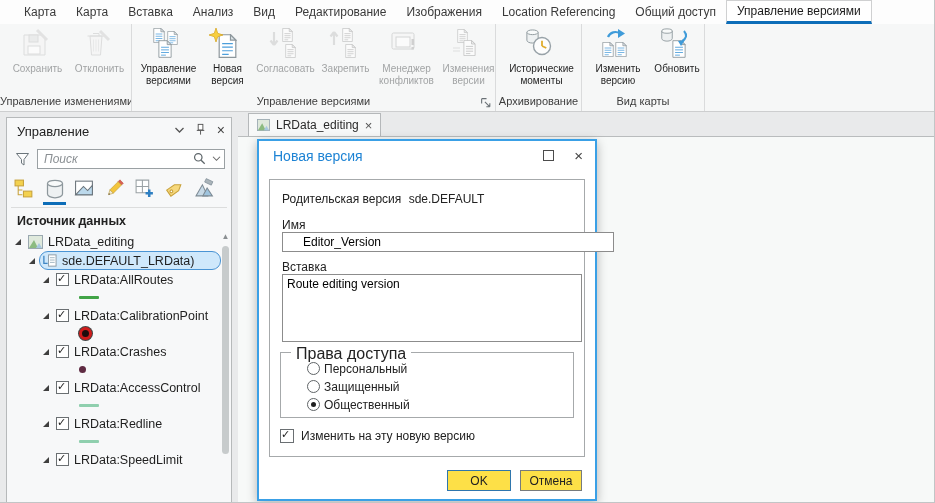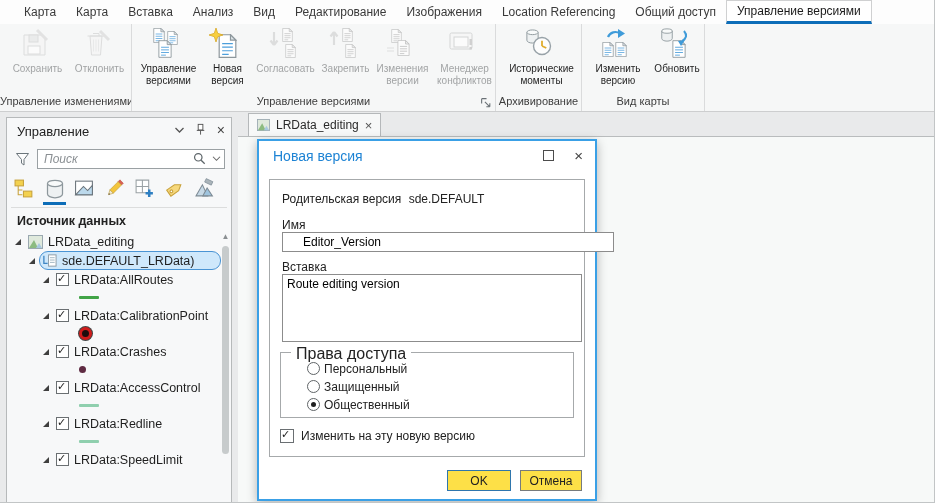--- a/index.html
+++ b/index.html
@@ -166,36 +166,36 @@
             <div class="rlbl">Согласовать</div>
           </div>
           <div class="rbtn disabled" style="width:56px">
             <svg class="ric" viewBox="0 0 34 34">
               <path d="M8 18 V5 M8 5 L4.5 9.5 M8 5 L11.5 9.5" stroke="#c3c8ca" stroke-width="2.2" fill="none"></path>
               <use href="#sym-doc" x="16" y="1" width="11" height="14"></use>
               <use href="#sym-doc" x="19" y="17" width="11" height="14"></use>
             </svg>
             <div class="rlbl">Закрепить</div>
           </div>
-          <div class="rbtn disabled" style="width:58px">
-            <svg class="ric" viewBox="0 0 34 34">
-              <use href="#sym-doc" x="8" y="2" width="11" height="14"></use>
-              <use href="#sym-doc" x="14" y="13" width="13" height="16"></use>
-              <path d="M4 21 h7 M4 24 h7" stroke="#b9cfdd" fill="none"></path>
-            </svg>
-            <div class="rlbl">Изменения версии</div>
-          </div>
           <div class="rbtn disabled" style="width:66px">
             <svg class="ric" viewBox="0 0 34 34">
               <rect x="5" y="6" width="22" height="16" rx="1.5" fill="#f4f6f6" stroke="#b4babd"></rect>
               <rect x="9" y="10" width="14" height="10" fill="#fff" stroke="#b4babd"></rect>
               <rect x="24.5" y="12" width="2.5" height="6" fill="#aab2b6"></rect>
               <rect x="24.5" y="20" width="2.5" height="2.5" fill="#aab2b6"></rect>
             </svg>
             <div class="rlbl">Менеджер конфликтов</div>
+          </div>
+          <div class="rbtn disabled" style="width:58px">
+            <svg class="ric" viewBox="0 0 34 34">
+              <use href="#sym-doc" x="8" y="2" width="11" height="14"></use>
+              <use href="#sym-doc" x="14" y="13" width="13" height="16"></use>
+              <path d="M4 21 h7 M4 24 h7" stroke="#b9cfdd" fill="none"></path>
+            </svg>
+            <div class="rlbl">Изменения версии</div>
           </div>
         </div>
         <div class="rgrouplabel">Управление версиями</div>
         <svg class="launcher" viewBox="0 0 11 11">
           <path d="M1.5 1.5 H6 M1.5 1.5 V6" stroke="#6a7176" fill="none"></path>
           <path d="M4.5 4.5 L9 9 M9 9 V5.8 M9 9 H5.8" stroke="#6a7176" fill="none"></path>
         </svg>
       </div>
 
       <div class="rgroup" style="width:86px">

